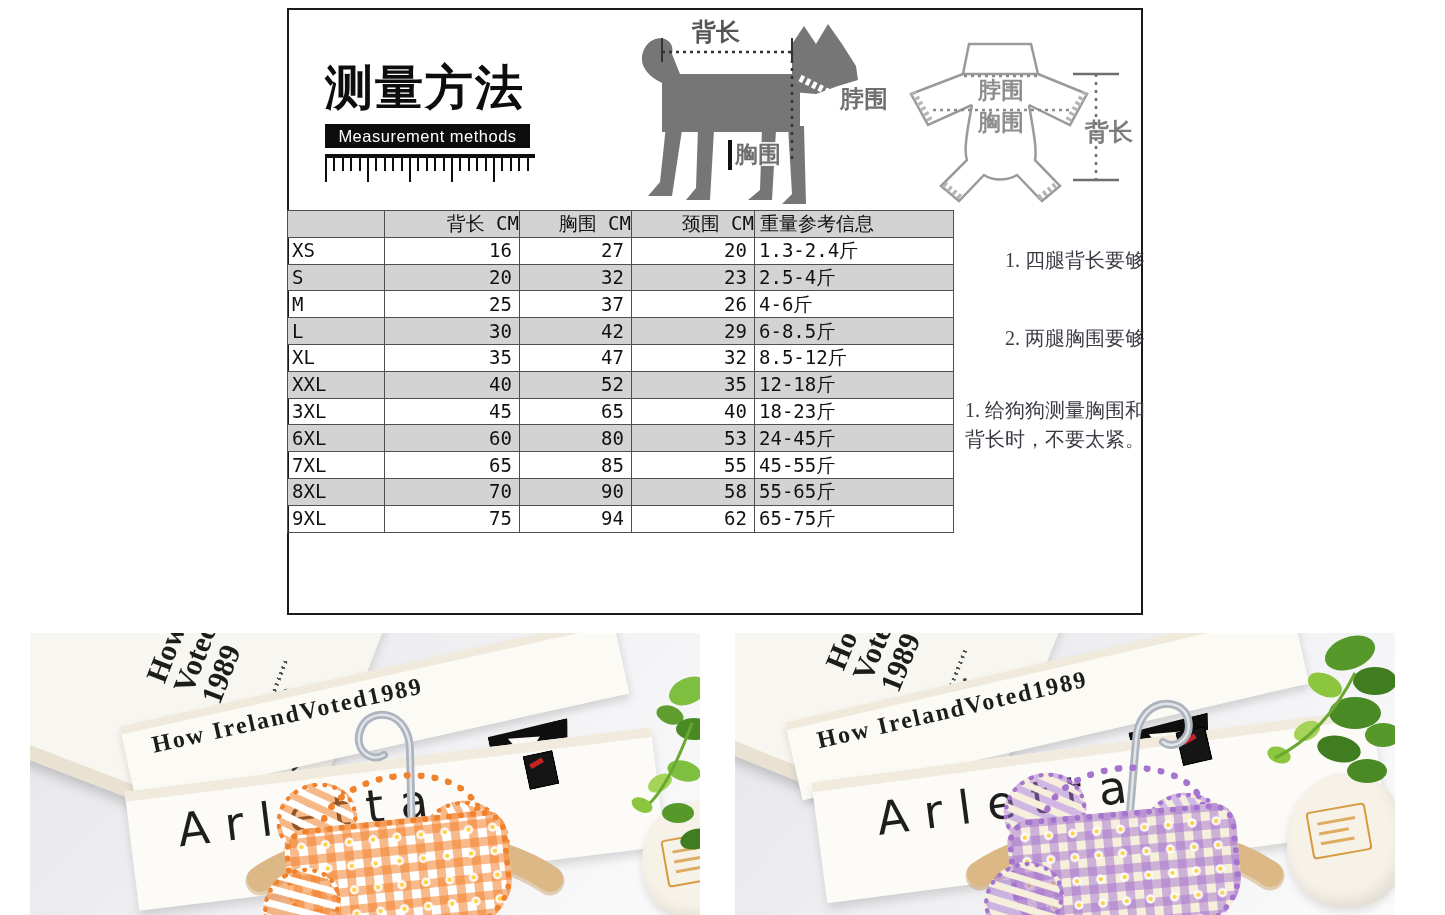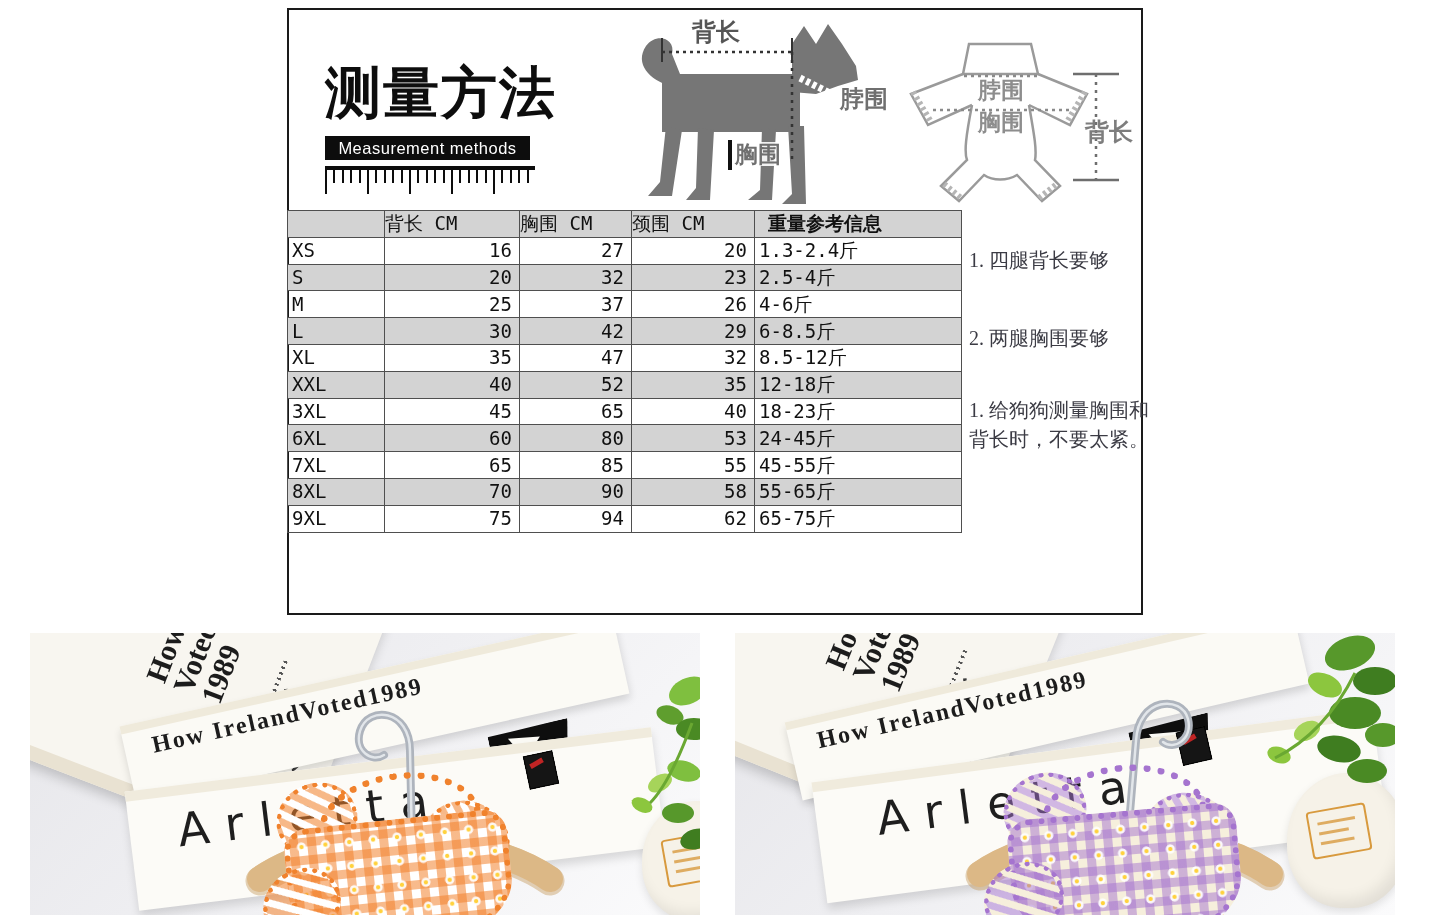--- a/index.html
+++ b/index.html
@@ -3,53 +3,53 @@
 <meta charset="utf-8">
 <style>
   html,body{margin:0;padding:0;}
   body{width:1445px;height:915px;position:relative;background:#ffffff;overflow:hidden;
        font-family:"Liberation Sans",sans-serif;}
 
   
   .panel{position:absolute;left:287px;top:8px;width:856px;height:607px;
          border:2px solid #1a1a1a;background:#fff;box-sizing:border-box;}
   .title-block{position:absolute;left:36px;top:46px;width:215px;}
-  .title-cn{font-size:56px;font-weight:900;color:#0d0d0d;letter-spacing:2px;
+  .title-cn{font-size:48px;font-weight:900;color:#0d0d0d;letter-spacing:2px;
             font-family:"Liberation Sans",sans-serif;white-space:nowrap;}
   .title-en{margin-top:4px;background:#0d0d0d;color:#fff;font-size:16.5px;
             width:205px;height:24px;line-height:24px;text-align:center;letter-spacing:.5px;}
   .ruler{margin-top:6px;width:210px;height:26px;border-top:4px solid #0d0d0d;
          background:
            repeating-linear-gradient(90deg,#0d0d0d 0 2px,transparent 2px 42px),
            repeating-linear-gradient(90deg,#0d0d0d 0 2px,transparent 2px 8.4px);
          background-size:100% 24px,100% 13px;background-repeat:no-repeat;}
   svg text{font-family:"Liberation Sans",sans-serif;}
 
   .dog-svg{position:absolute;left:315px;top:4px;}
   .garment-svg{position:absolute;left:582px;top:18px;}
 
   
   .size-table-wrap{position:absolute;left:-2px;top:200px;}
   table.sizes{border-collapse:collapse;table-layout:fixed;
               font-family:"DejaVu Sans Mono",monospace;}
   table.sizes th,table.sizes td{border:1px solid #4f4f4f;height:25.8px;padding:0;
               font-size:19px;font-weight:normal;color:#111;line-height:25px;
               overflow:hidden;white-space:nowrap;}
-  table.sizes th{background:#d3d3d3;text-align:left;}
+  table.sizes th{background:#d3d3d3;text-align:right;}
   table.sizes th.c0{width:96px;}  table.sizes th.c1{width:134px;}
   table.sizes th.c2{width:111px;} table.sizes th.c3{width:122px;margin-top:21px;}
-  table.sizes th.c4{width:193px;text-align:left;padding-left:13px;font-weight:bold;}
+  table.sizes th.c4{width:193px;text-align:left;padding-left:5px;}
   table.sizes td.c0{text-align:left;padding-left:4px;}
   table.sizes td.c1,table.sizes td.c2,table.sizes td.c3{text-align:right;padding-right:7px;}
   table.sizes td.c4{text-align:left;padding-left:4px;}
   table.sizes tbody tr:nth-child(even) td{background:#d3d3d3;}
 
   .notes{position:absolute;left:664px;top:218px;width:188px;color:#3b3b44;
          font-family:"Liberation Serif",serif;font-size:20px;line-height:1.45;}
-  .note{position:absolute;left:16px;width:188px;}
+  .note{position:absolute;left:4px;width:188px;text-align:right;}
   .note1{top:18px;} .note2{top:96px;} .note3{top:168px;}
 
   
   .photo{position:absolute;top:633px;height:282px;overflow:hidden;
          background:linear-gradient(135deg,#e6e6ea 0%,#efeff2 45%,#fbfbfc 100%);}
   .photo-left{left:30px;width:670px;}
   .photo-right{left:735px;width:660px;}
 
   .bookA{position:absolute;width:430px;height:300px;background:#f8f6f0;
          border-bottom:14px solid #e9e2d2;box-shadow:0 6px 12px rgba(0,0,0,.18);z-index:1;}

